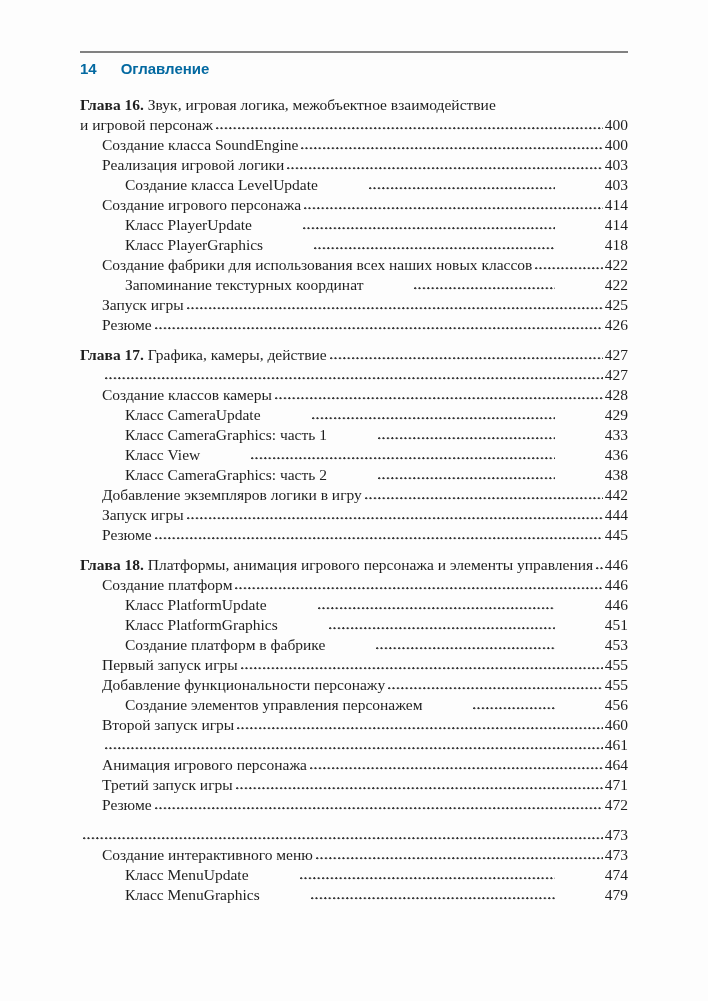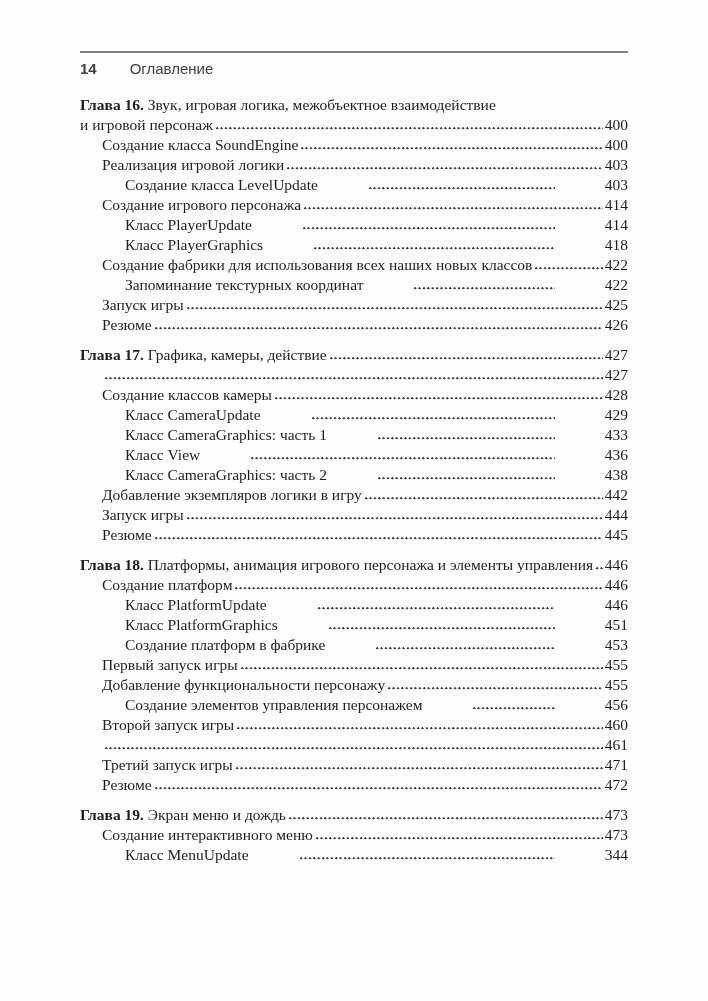--- a/index.html
+++ b/index.html
@@ -15,25 +15,24 @@
 
   
   .running-head {
     margin-top: 51px;
     border-top: 2px solid #818181;
     padding-top: 7px;
     display: flex;
     align-items: baseline;
     font-family: "Liberation Sans", sans-serif;
     font-size: 15px;
-    color: #404040;
-    gap: 21px;
+    color: #0369a1;
   }
   .folio { font-weight: bold; }
-  .head-title { margin-left: 12px; }
+  .head-title { margin-left: 24px; font-weight: bold; }
 
   
   .toc { margin-top: 18px; font-size: 15.5px; }
   .chapter { margin-top: 10px; }
   .chapter:first-child { margin-top: 0; }
   .toc-row {
     display: flex;
     align-items: baseline;
     line-height: 20px;
   }
@@ -231,47 +230,56 @@
           <div class="toc-row level-1">
     <span class="label">Второй запуск игры</span>
     <span class="leader"></span>
     <span class="pageno">460</span>
   </div>
           <div class="toc-row level-1">
     <span class="leader"></span>
     <span class="pageno">461</span>
   </div>
           <div class="toc-row level-1">
+    <span class="label">Анимация игрового персонажа</span>
+    <span class="leader"></span>
+    <span class="pageno">464</span>
+  </div>
+          <div class="toc-row level-1">
     <span class="label">Третий запуск игры</span>
     <span class="leader"></span>
     <span class="pageno">471</span>
   </div>
           <div class="toc-row level-1">
     <span class="label">Резюме</span>
     <span class="leader"></span>
     <span class="pageno">472</span>
   </div>
         </div>
   </section>
       <section class="chapter">
     <div>
           <div class="toc-row chapter-line">
-    <span class="label"><b>Глава 19.</b> Экран меню и дождь</span>
     <span class="leader"></span>
     <span class="pageno">473</span>
   </div>
         </div>
     <div>
           <div class="toc-row level-1">
     <span class="label">Создание интерактивного меню</span>
     <span class="leader"></span>
     <span class="pageno">473</span>
   </div>
           <div class="toc-row level-2">
     <span class="label">Класс MenuUpdate</span>
     <span class="leader"></span>
-    <span class="pageno">344</span>
+    <span class="pageno">474</span>
+  </div>
+          <div class="toc-row level-2">
+    <span class="label">Класс MenuGraphics</span>
+    <span class="leader"></span>
+    <span class="pageno">479</span>
   </div>
         </div>
   </section>
     </main>
 
 </div>
 
 </body></html>

